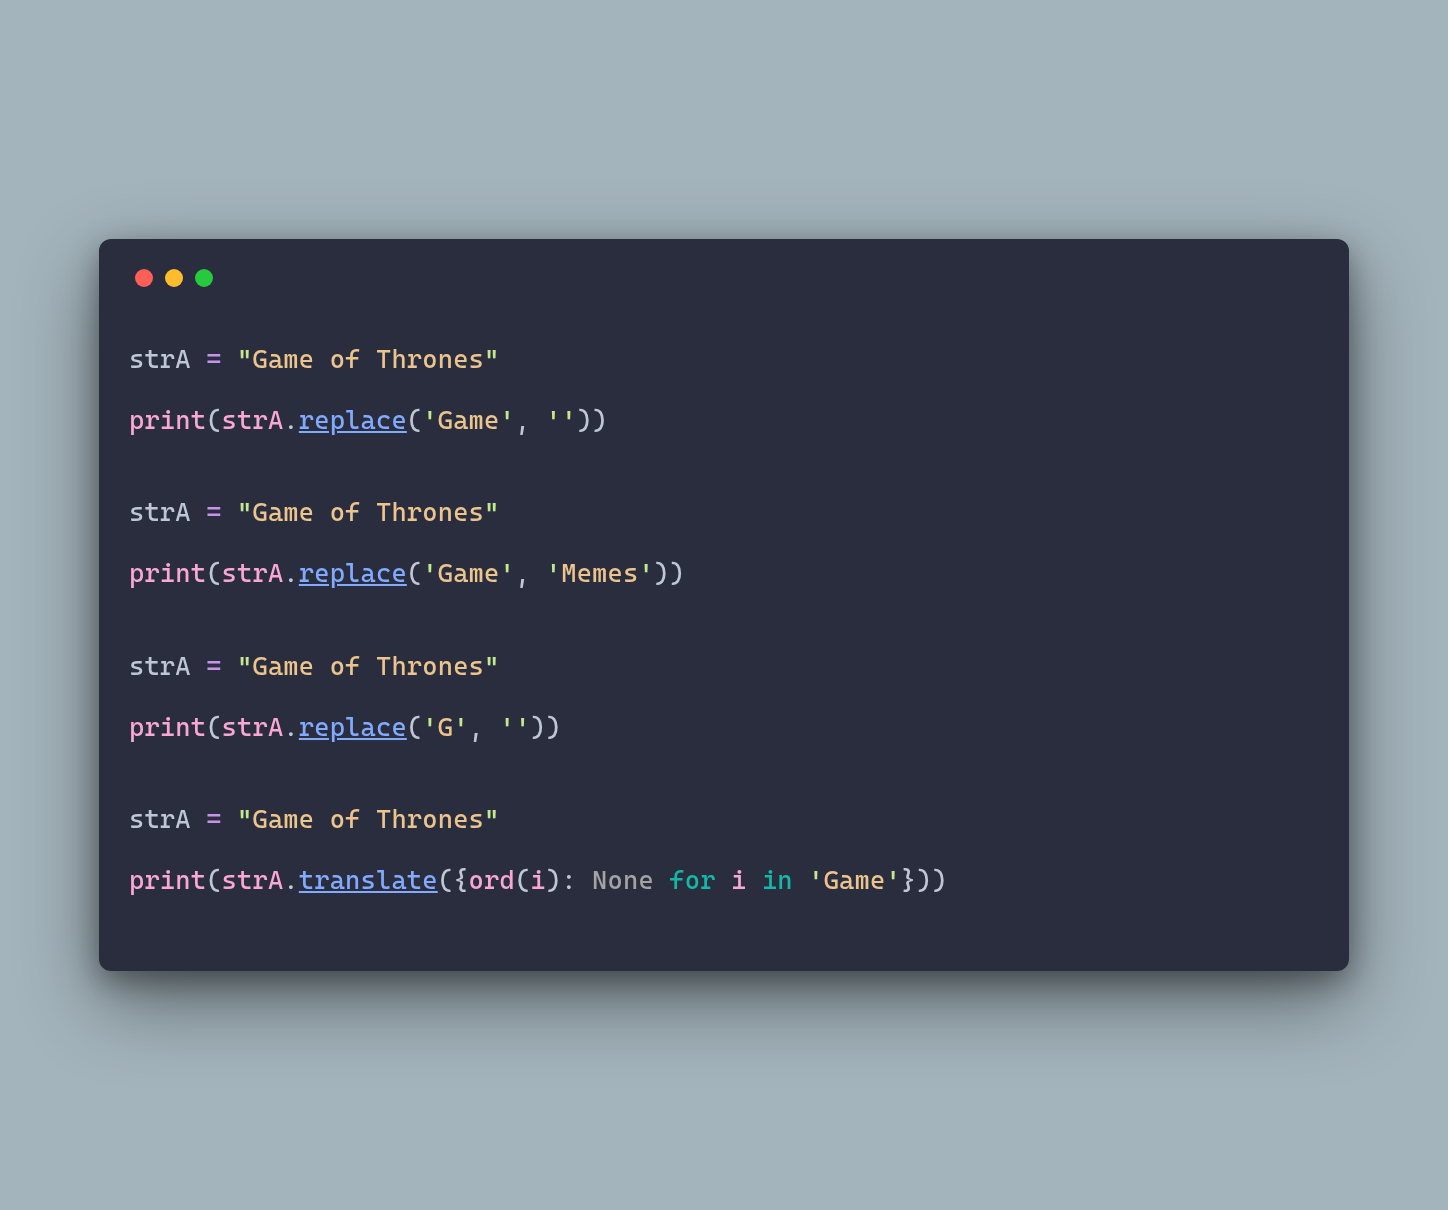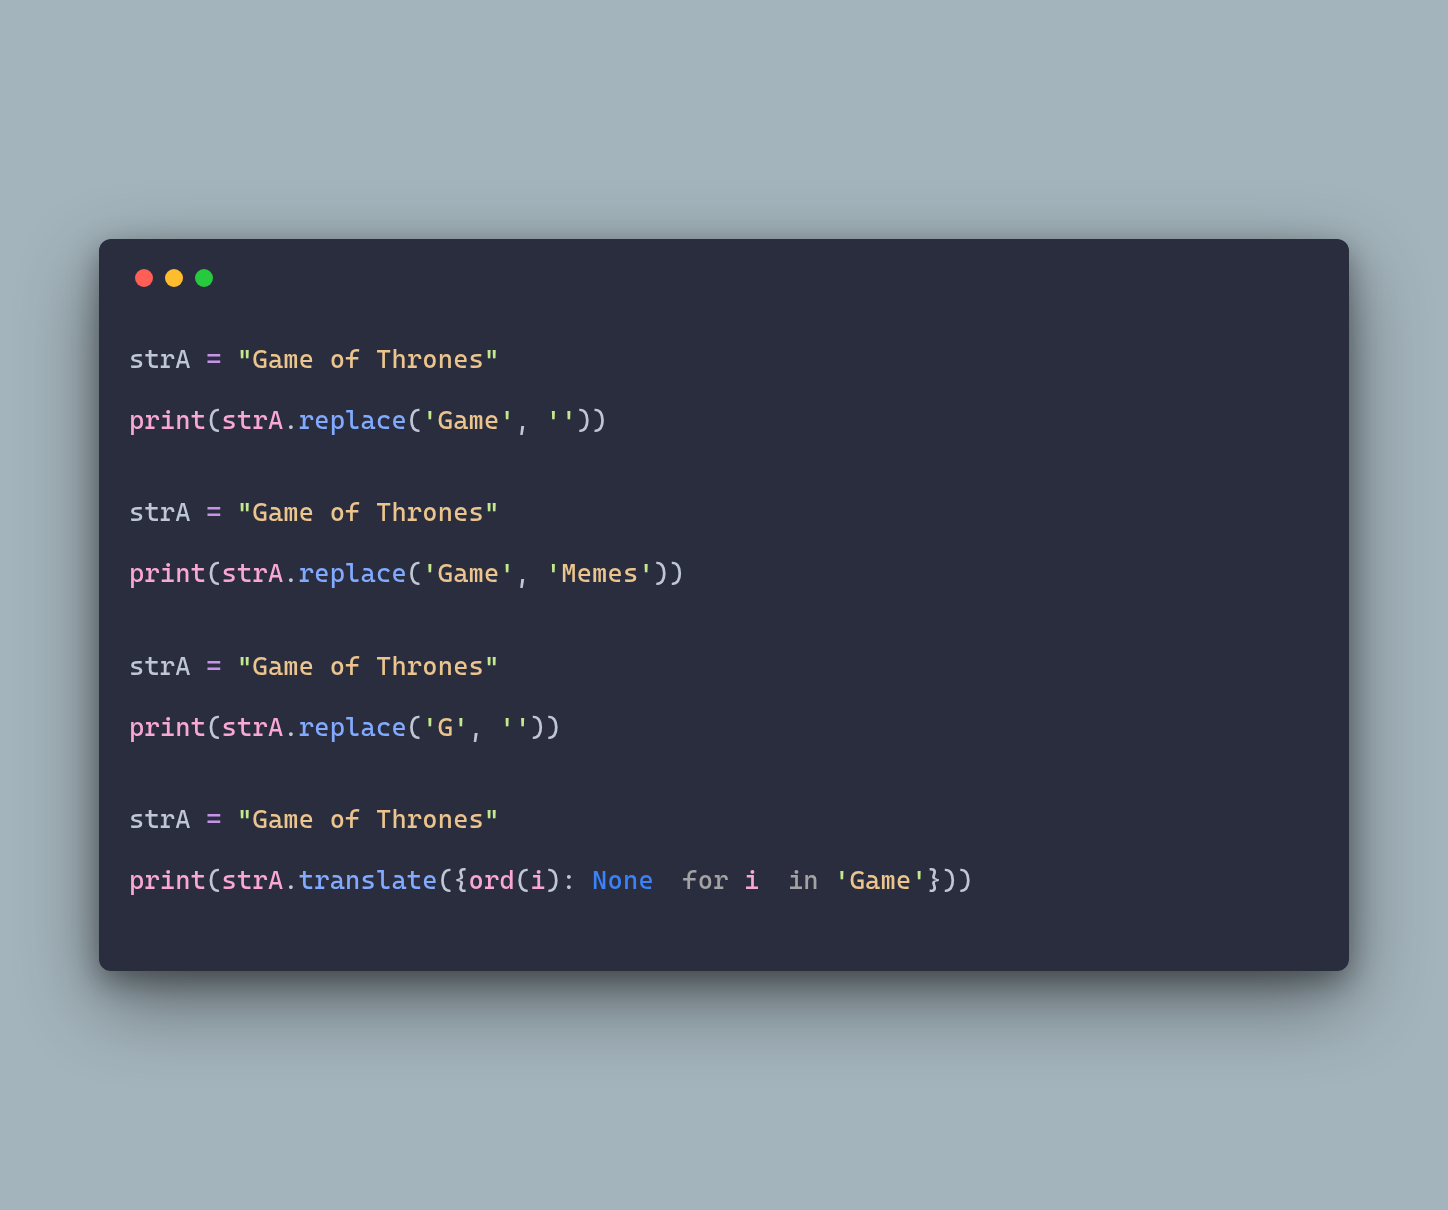--- a/index.html
+++ b/index.html
@@ -42,25 +42,25 @@
     line-height: 2.35;
     color: #bfc7d5;
     white-space: pre;
     overflow: hidden;
     letter-spacing: 0.2px;
   }
   .tk-var { color: #bfc7d5; }
   .tk-op  { color: #c792ea; }
   .tk-str { color: #ecc48d; }
   .tk-qt  { color: #c3e88d; }
-  .tk-fn  { color: #82aaff; }
+  .tk-fn  { color: #82aaff; text-decoration: underline; }
   .tk-id  { color: #f9a8d4; }
-  .tk-kw  { color: #a3a3a3; margin-left: 13px; }
+  .tk-kw  { color: #14b8a6; }
   .tk-pun { color: #bfc7d5; }
-  .tk-none{ color: #3b82f6; }
+  .tk-none{ color: #a3a3a3; }
   .code-block { margin-bottom: 1.2em; }
   .code-block:last-child { margin-bottom: 0; }
   .line { display: block; }
 </style>
 </head>
 <body>
 
 <div class="glow-wrap">
   <div class="terminal">
     <div class="traffic-lights">

